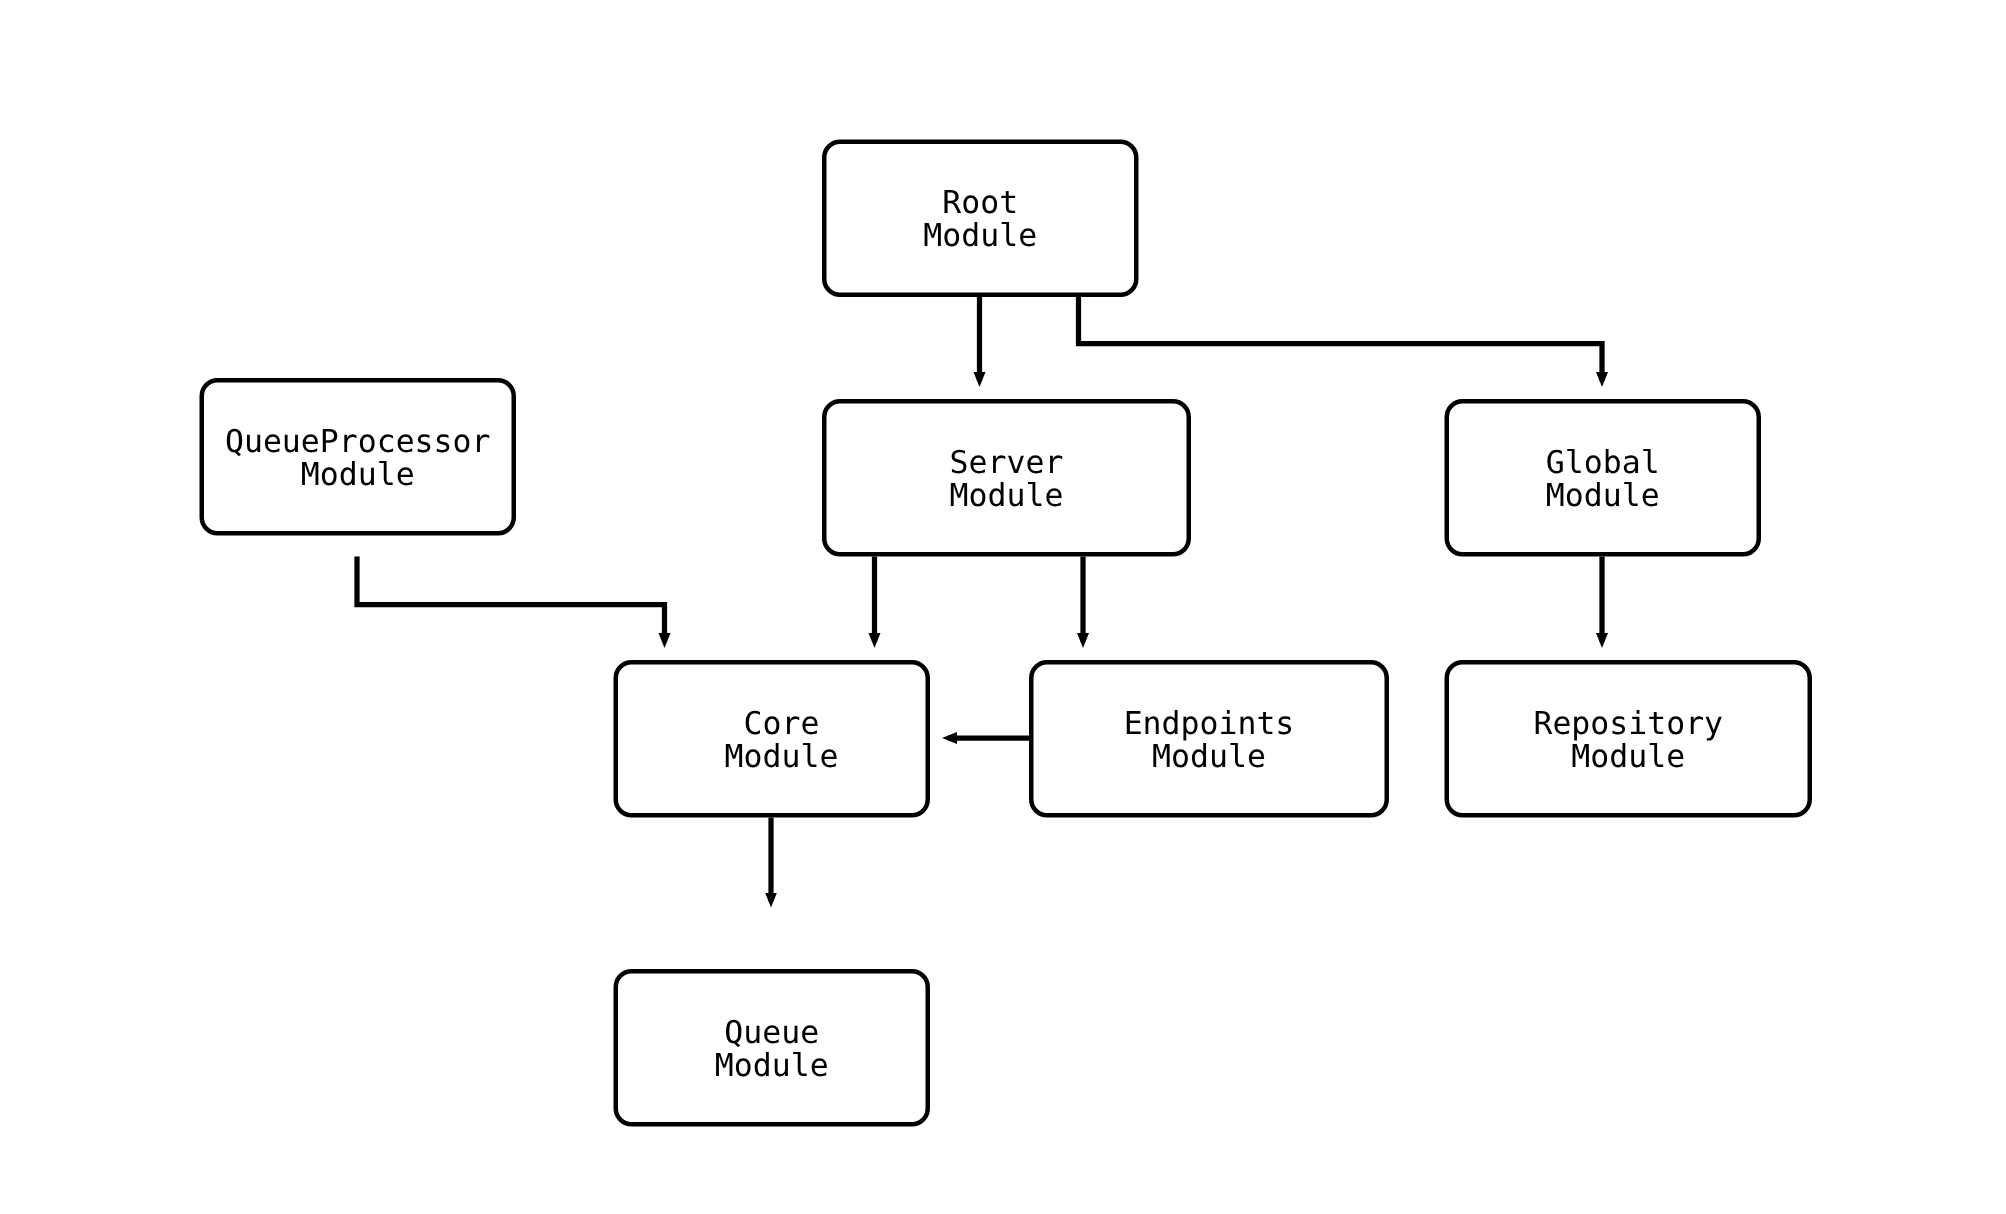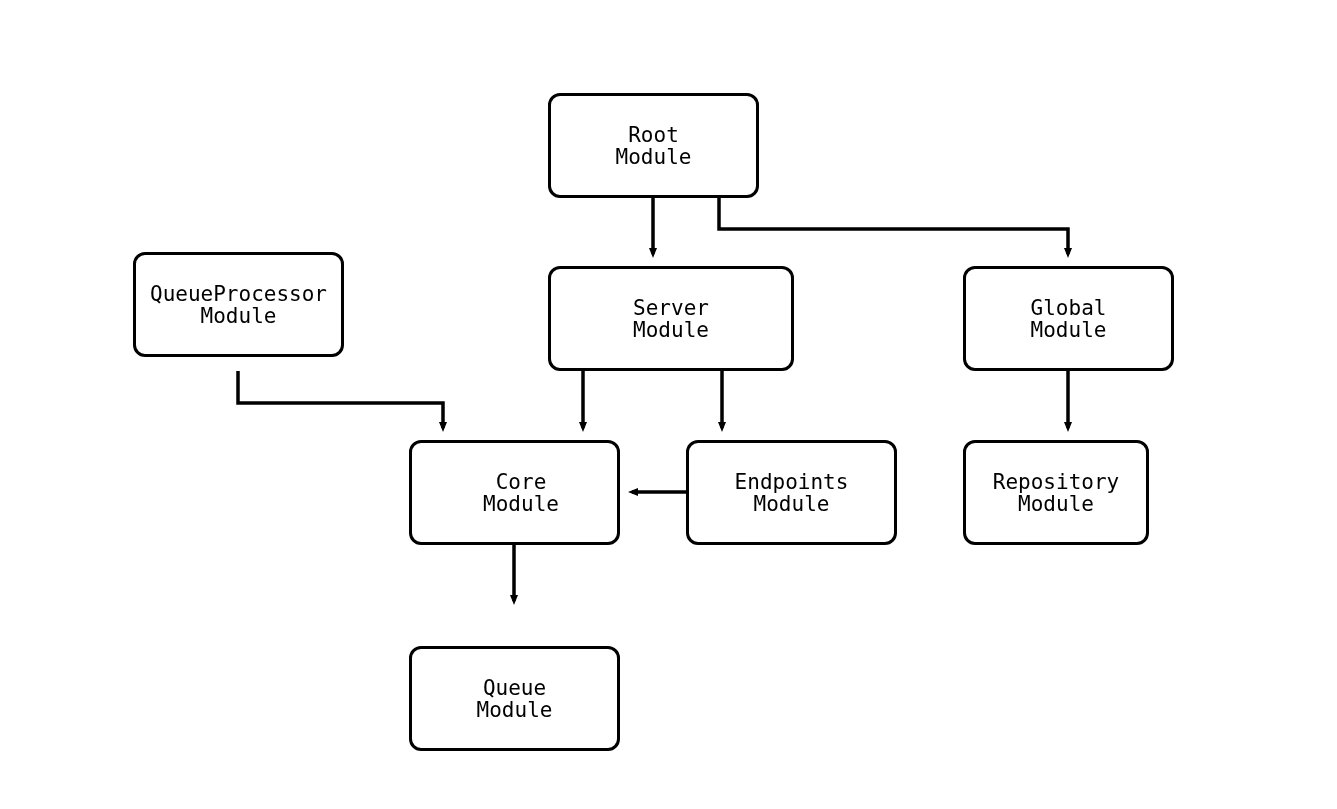--- a/index.html
+++ b/index.html
@@ -81,25 +81,25 @@
         <span class="line2">Module</span>
       </div>
       <div class="node" style="left: 963px; top: 266px; width: 211px; height: 105px;">
         <span class="line1">Global</span>
         <span class="line2">Module</span>
       </div>
       <div class="node" style="left: 409px; top: 440px; width: 211px; height: 105px; padding-left: 13px;">
         <span class="line1">Core</span>
         <span class="line2">Module</span>
       </div>
-      <div class="node" style="left: 686px; top: 440px; width: 211px; height: 105px; justify-content: center;">
+      <div class="node" style="left: 686px; top: 440px; width: 240px; height: 105px; justify-content: center;">
         <span class="line1">Endpoints</span>
         <span class="line2">Module</span>
       </div>
-      <div class="node" style="left: 963px; top: 440px; width: 186px; height: 105px;">
+      <div class="node" style="left: 963px; top: 440px; width: 245px; height: 105px;">
         <span class="line1">Repository</span>
         <span class="line2">Module</span>
       </div>
       <div class="node" style="left: 409px; top: 613px; width: 211px; height: 105px; margin-top: 33px;">
         <span class="line1">Queue</span>
         <span class="line2">Module</span>
       </div>
     </div>
 
 </div>

